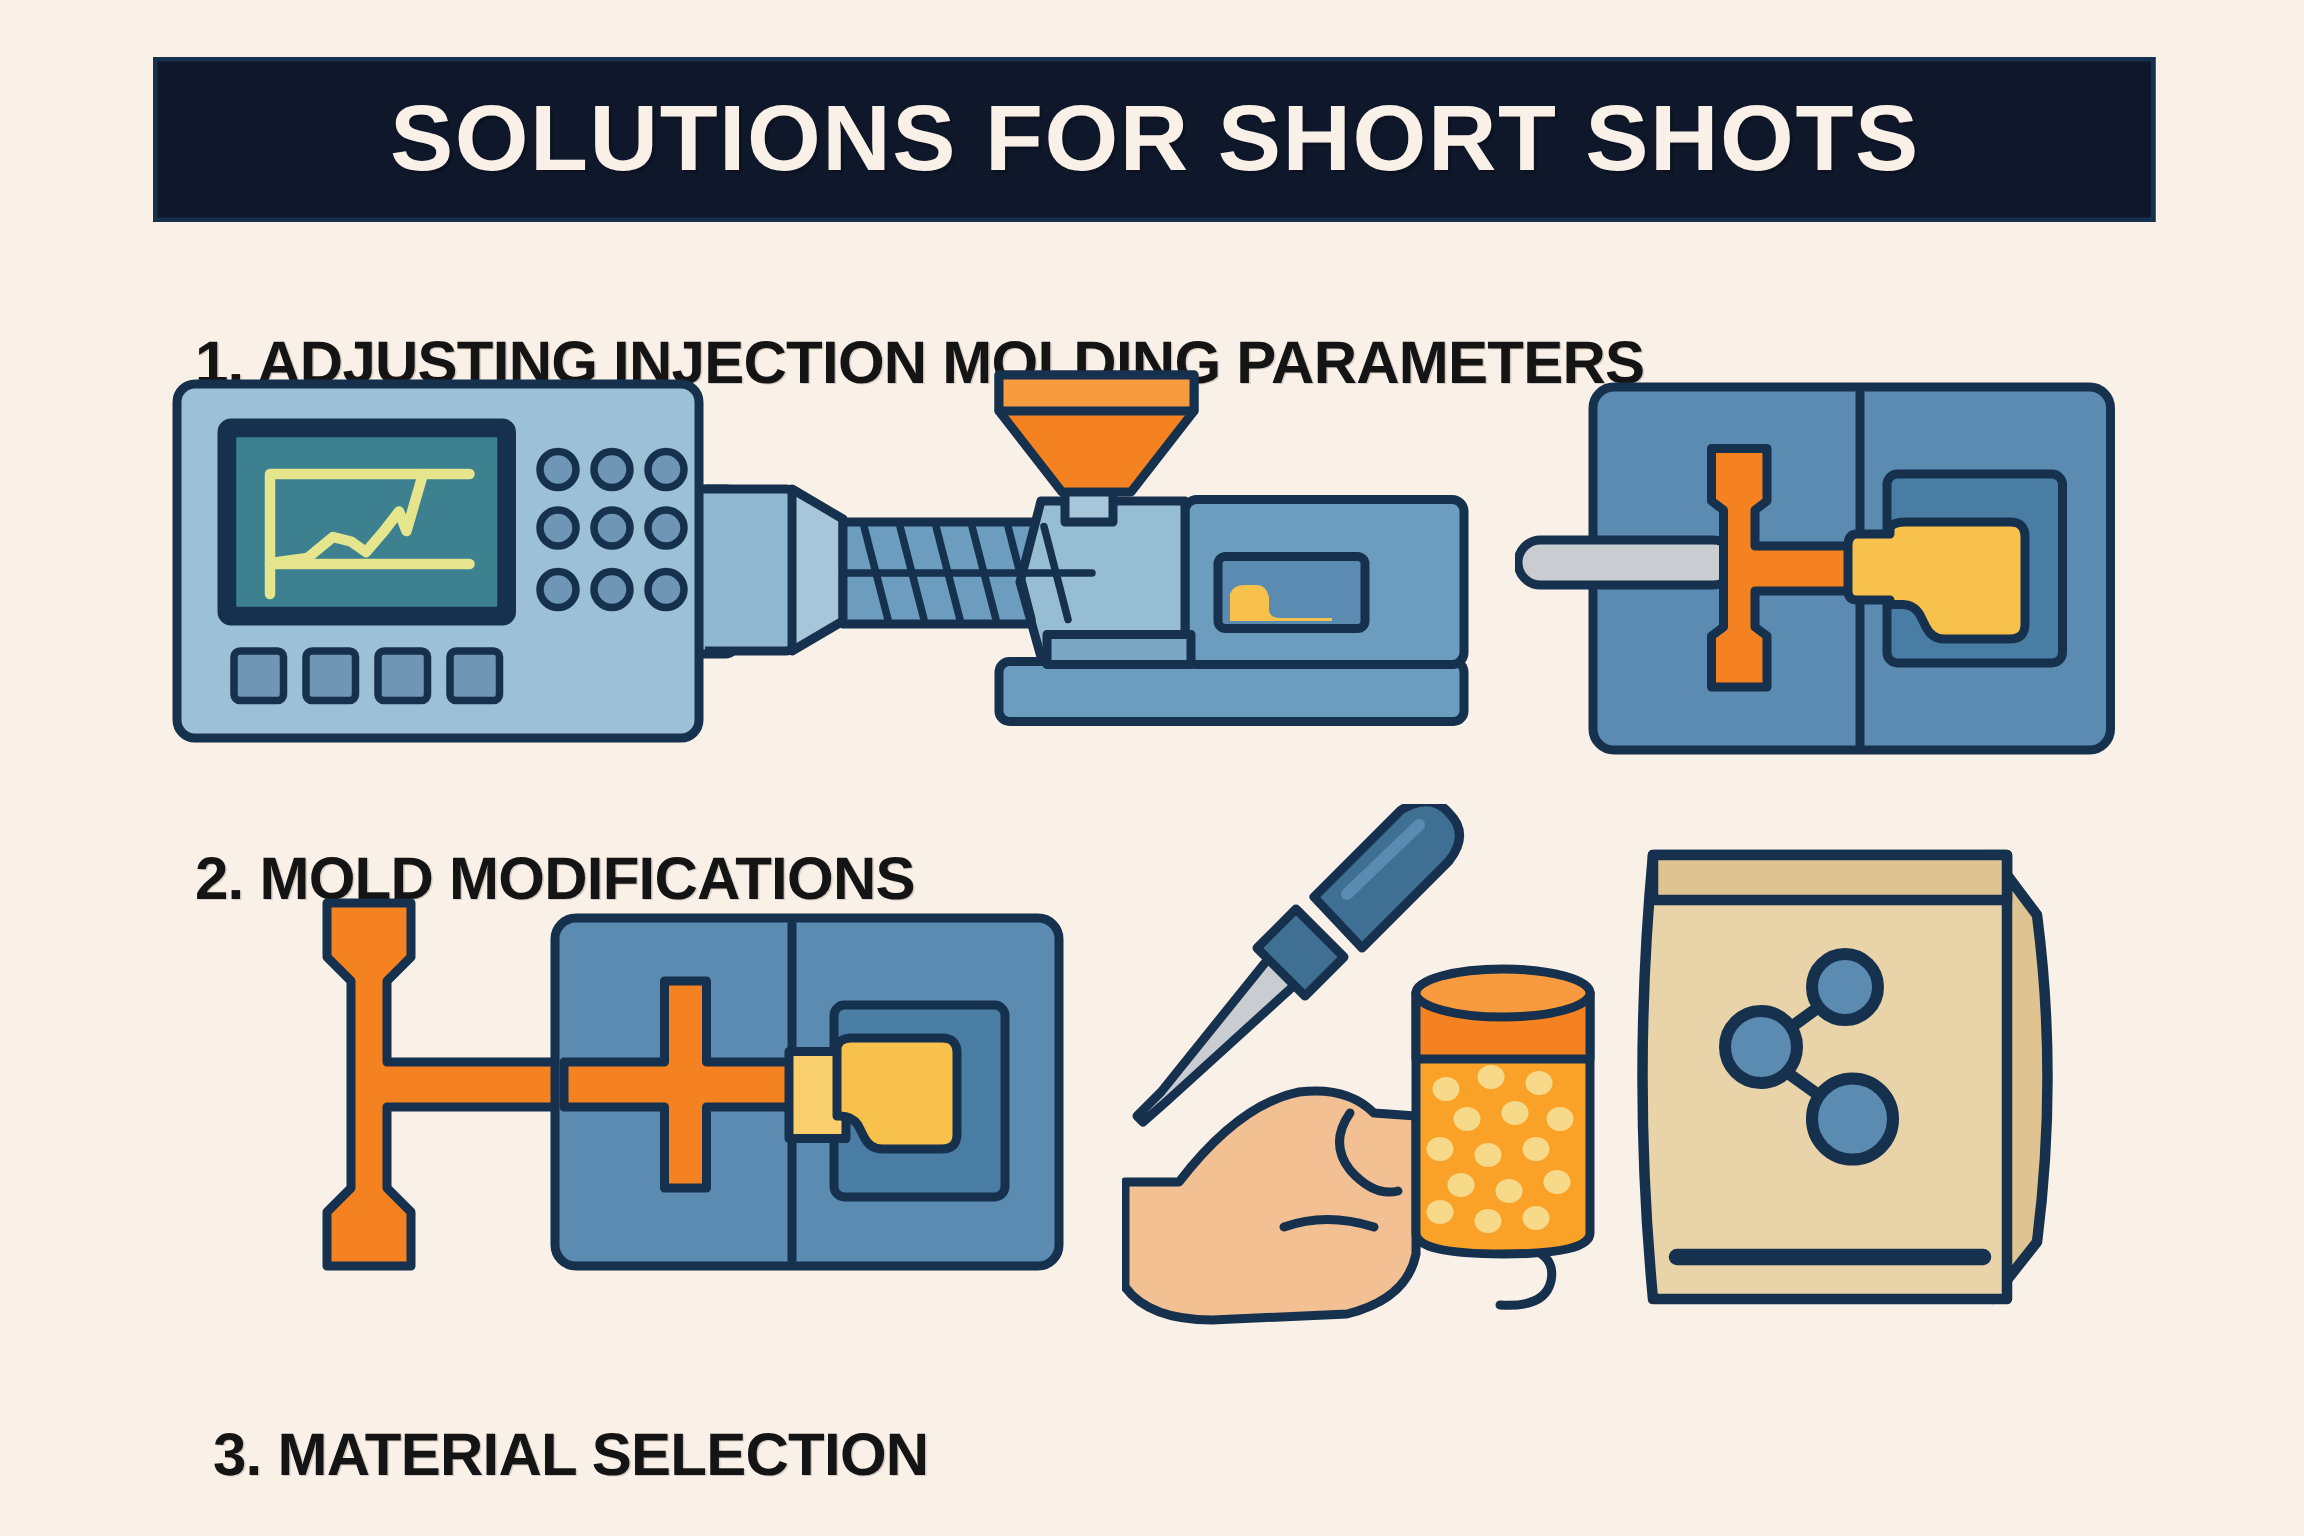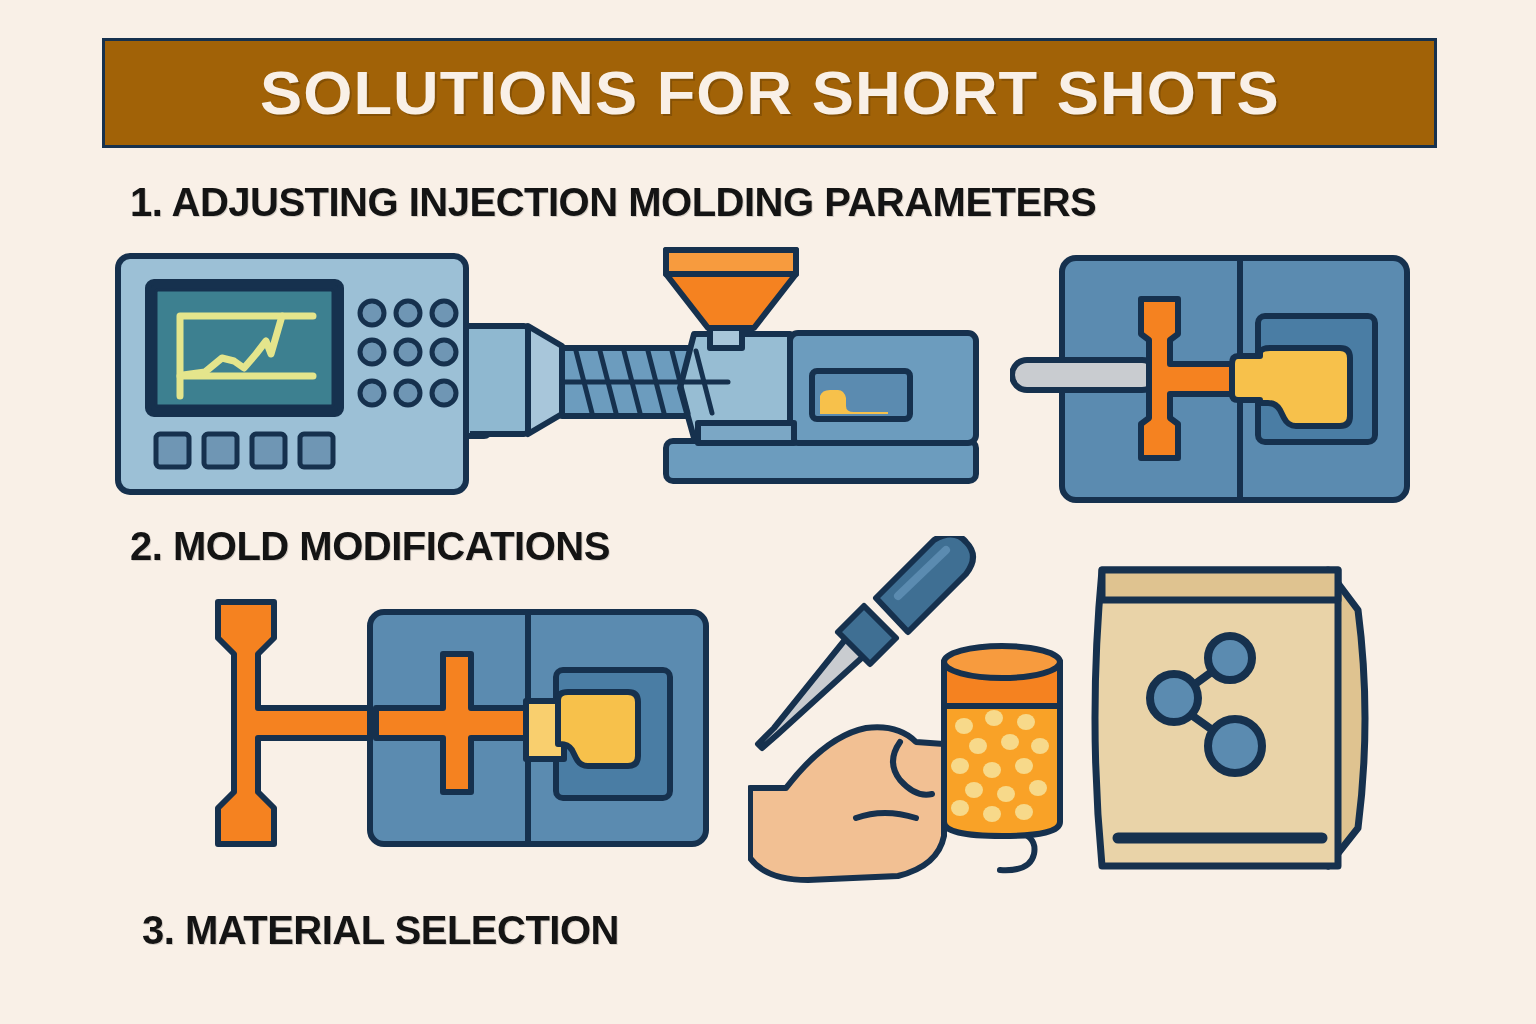--- a/index.html
+++ b/index.html
@@ -8,21 +8,21 @@
     background:#f9f0e7;
     font-family:"Liberation Sans", sans-serif;
     overflow:hidden;
     position:relative;
   }
   #stage{position:absolute;left:0;top:0;width:1536px;height:1024px;}
 
   
   .banner{
     position:absolute;left:102px;top:38px;width:1335px;height:110px;
-    background:#a16207;
+    background:#0f172a;
     border:3px solid #16314e;
     box-sizing:border-box;
     display:flex;align-items:center;justify-content:center;
   }
   .banner-title{
     color:#f9f0e7;
     font-size:62px;
     font-weight:bold;
     letter-spacing:1px;
     line-height:1;
@@ -33,20 +33,21 @@
 
   
   .sec-head{
     position:absolute;
     color:#141414;
     font-size:40px;
     font-weight:bold;
     letter-spacing:-0.5px;
     white-space:nowrap;
     text-shadow:1px 1px 0 rgba(0,0,0,0.15);
+    margin-top:40px;
   }
   #head1{left:130px;top:180px;}
   #head2{left:130px;top:524px;}
   #head3{left:142px;top:908px;}
 
   
   .illus{position:absolute;}
   #ill-control{left:110px;top:248px;}
   #ill-machine{left:470px;top:238px;}
   #ill-mold1{left:1010px;top:248px;}

